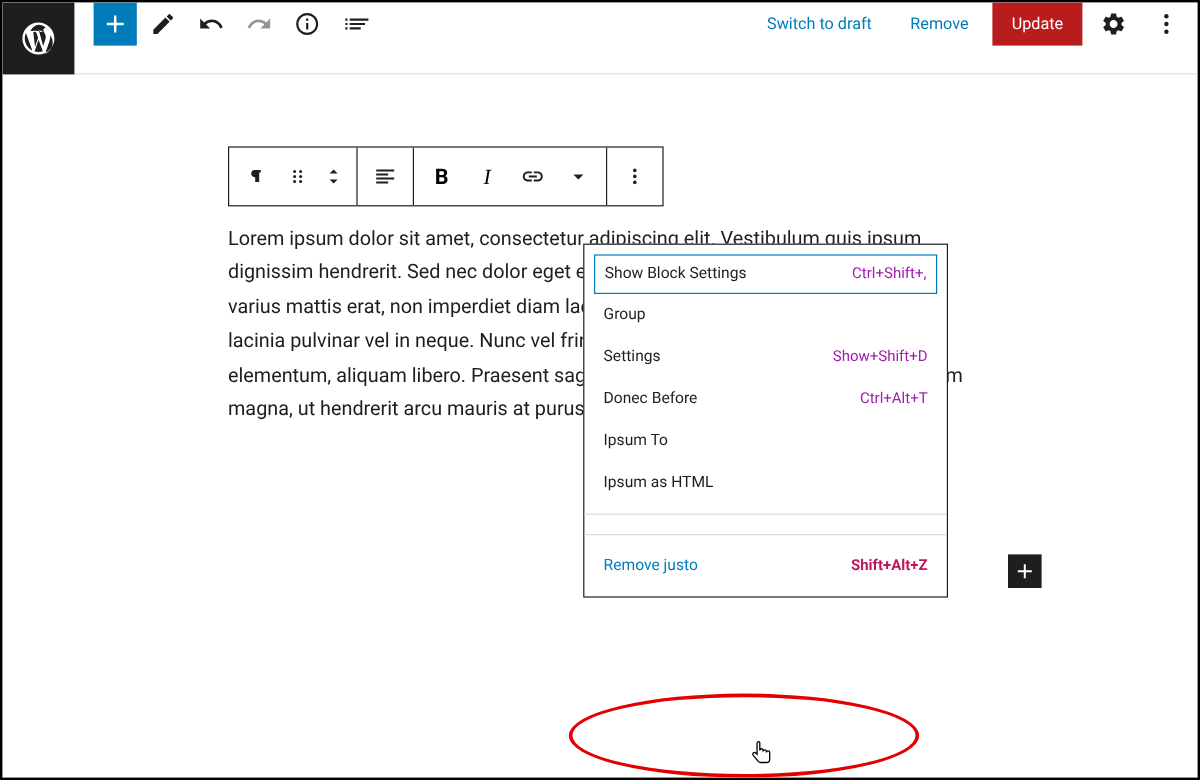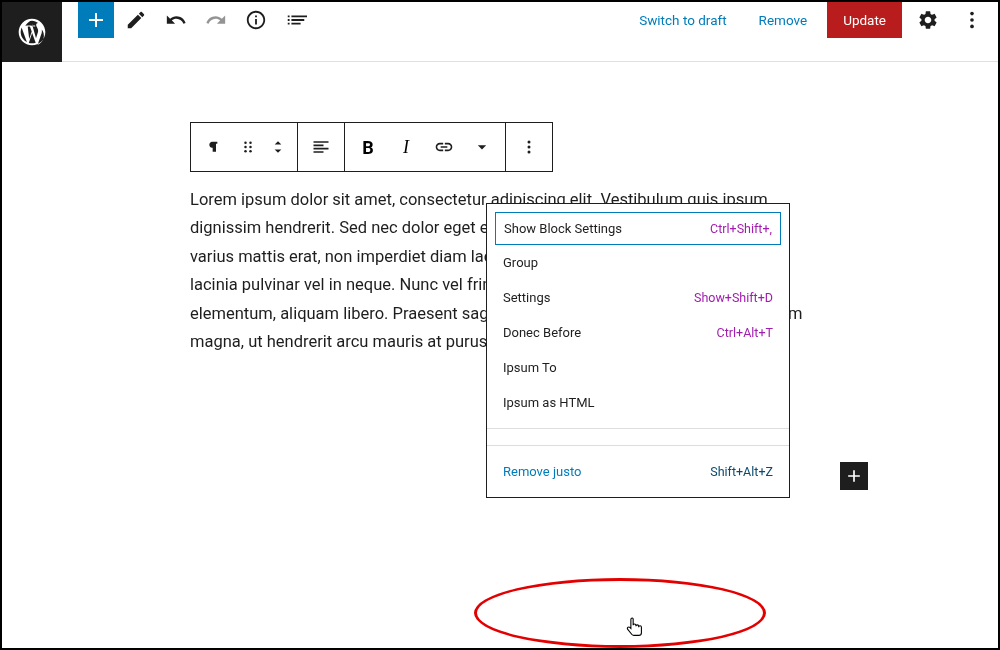--- a/index.html
+++ b/index.html
@@ -37,21 +37,21 @@
     
     .add-block-float { position: absolute; right: 130px; top: 400px; width: 28px; height: 28px; background: #1e1e1e; color: #fff; display: flex; align-items: center; justify-content: center; }
     
     .dropdown-menu { position: absolute; left: 484px; top: 201px; width: 304px; background: #fff; border: 1px solid #1e1e1e; z-index: 100; }
     .menu-section { padding: 8px 0; border-bottom: 1px solid #ddd; }
     .menu-section:last-child { border-bottom: none; }
     .menu-item { display: flex; justify-content: space-between; align-items: center; padding: 10px 16px; font-size: 13px; cursor: pointer; color: #1e1e1e; }
     .menu-item.highlighted { border: 1.5px solid #007cba; margin: 0 8px; padding: 8px 8px; }
     .menu-item.remove { color: #007cba; }
     .menu-item .shortcut { color: #a21caf; font-size: 12.5px; }
-    .menu-item.remove .shortcut { color: #0c4a6e; }
+    .menu-item.remove .shortcut { color: #be185d; font-weight: bold; }
     
     .annotation-ellipse { position: absolute; left: 472px; top: 576px; width: 292px; height: 70px; border: 3px solid #e30000; border-radius: 50%; pointer-events: none; z-index: 200; }
     .cursor-hand { position: absolute; left: 622px; top: 614px; z-index: 201; pointer-events: none; }
     .cursor-hand svg { width: 22px; height: 26px; }
   </style>
 </head>
 <body>
 
 <div class="top-bar">
   <div class="wp-logo">

